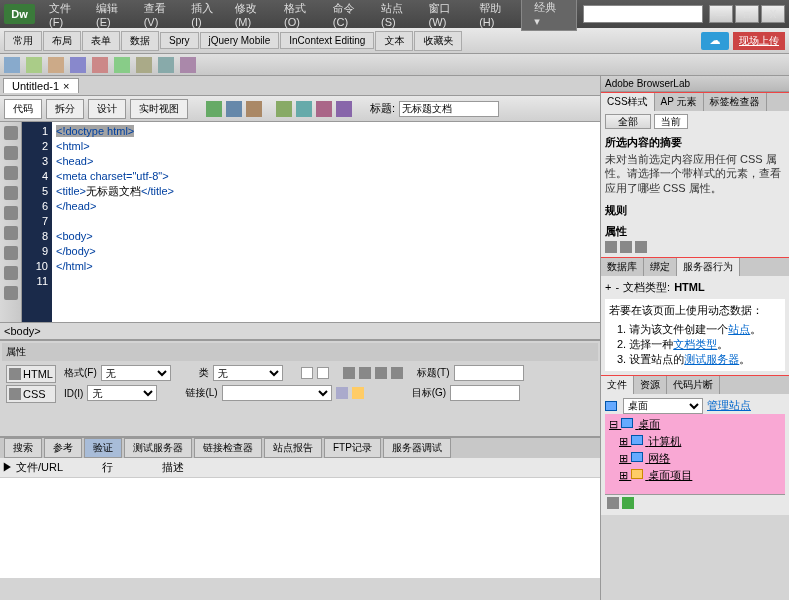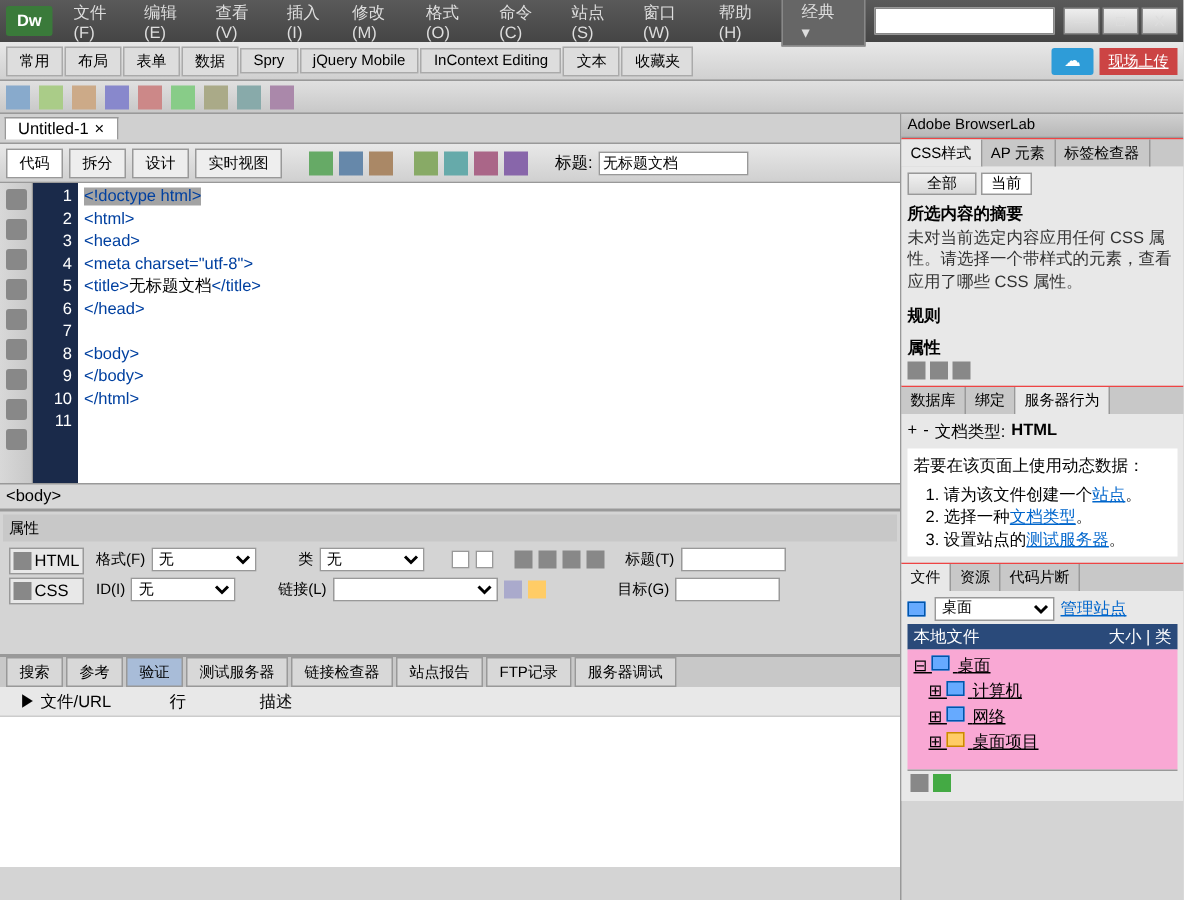--- a/index.html
+++ b/index.html
@@ -44,21 +44,21 @@
 .prow{display:flex;align-items:center;gap:4px;margin-bottom:4px;}
 .prow label{font-size:10px;}
 .psel{width:70px;height:16px;border:1px solid #999;background:#fff;font-size:10px;}
 .btn-row{display:flex;justify-content:center;gap:8px;margin-top:4px;}
 .pbtn{padding:2px 12px;border:1px solid #999;background:linear-gradient(#f0f0f0,#d8d8d8);font-size:10px;cursor:pointer;}
 .bottom-panel{flex:1;background:#d4d4d4;border-top:2px solid #999;}
 .bp-tabs{display:flex;background:#c8c8c8;height:20px;align-items:center;padding:0 4px;gap:2px;}
 .bp-tab{padding:2px 8px;font-size:10px;border:1px solid #999;background:#d8d8d8;cursor:pointer;}
 .bp-tab.active{background:#a8bcd8;}
 .bp-body{background:#fff;height:120px;}
-.bp-row{display:flex;border-bottom:1px solid #ccc;padding:2px 13px;font-size:10px;}
+.bp-row{display:flex;border-bottom:1px solid #ccc;padding:2px 2px;font-size:10px;}
 .bp-col1{width:100px;}
 .bp-col2{width:60px;}
 .r-panel{border-bottom:1px solid #ef4444;}
 .r-hdr{background:linear-gradient(#d0d0d0,#b8b8b8);padding:2px 4px;font-size:10px;border-bottom:1px solid #999;display:flex;align-items:center;}
 .r-tabs{display:flex;background:#c8c8c8;}
 .r-tab{padding:2px 6px;font-size:10px;border-right:1px solid #999;cursor:pointer;}
 .r-tab.active{background:#e8e8e8;}
 .r-body{background:#e8e8e8;padding:4px;font-size:10px;}
 .r-subhdr{font-weight:bold;margin-bottom:2px;}
 .r-txt{color:#333;line-height:1.3;}
@@ -313,24 +313,20 @@
         <div class="r-tab active">文件</div>
         <div class="r-tab">资源</div>
         <div class="r-tab">代码片断</div>
       </div>
       <div class="r-body">
         <div style="display:flex;align-items:center;gap:4px;">
           <span class="ft-ic b"></span>
           <select class="psel" style="width:80px;"><option>桌面</option></select>
           <span class="link">管理站点</span>
         </div>
-        <div style="display:flex;background:#2a4a7a;color:#fff;padding:1px 4px;margin-top:2px;">
-          <span>本地文件</span>
-          <span style="margin-left:auto;">大小 | 类</span>
-        </div>
         <div class="file-tree">
           <div class="ft-row" style="padding-left:2px;">⊟ <span class="ft-ic b"></span> <span>桌面</span></div>
           <div class="ft-row">⊞ <span class="ft-ic b"></span> <span>计算机</span></div>
           <div class="ft-row">⊞ <span class="ft-ic b"></span> <span>网络</span></div>
           <div class="ft-row">⊞ <span class="ft-ic"></span> <span>桌面项目</span></div>
         </div>
         <div style="display:flex;gap:3px;padding:2px;border-top:1px solid #999;">
           <span class="small-ic"></span>
           <span class="small-ic" style="background:#4a4;"></span>
         </div>

